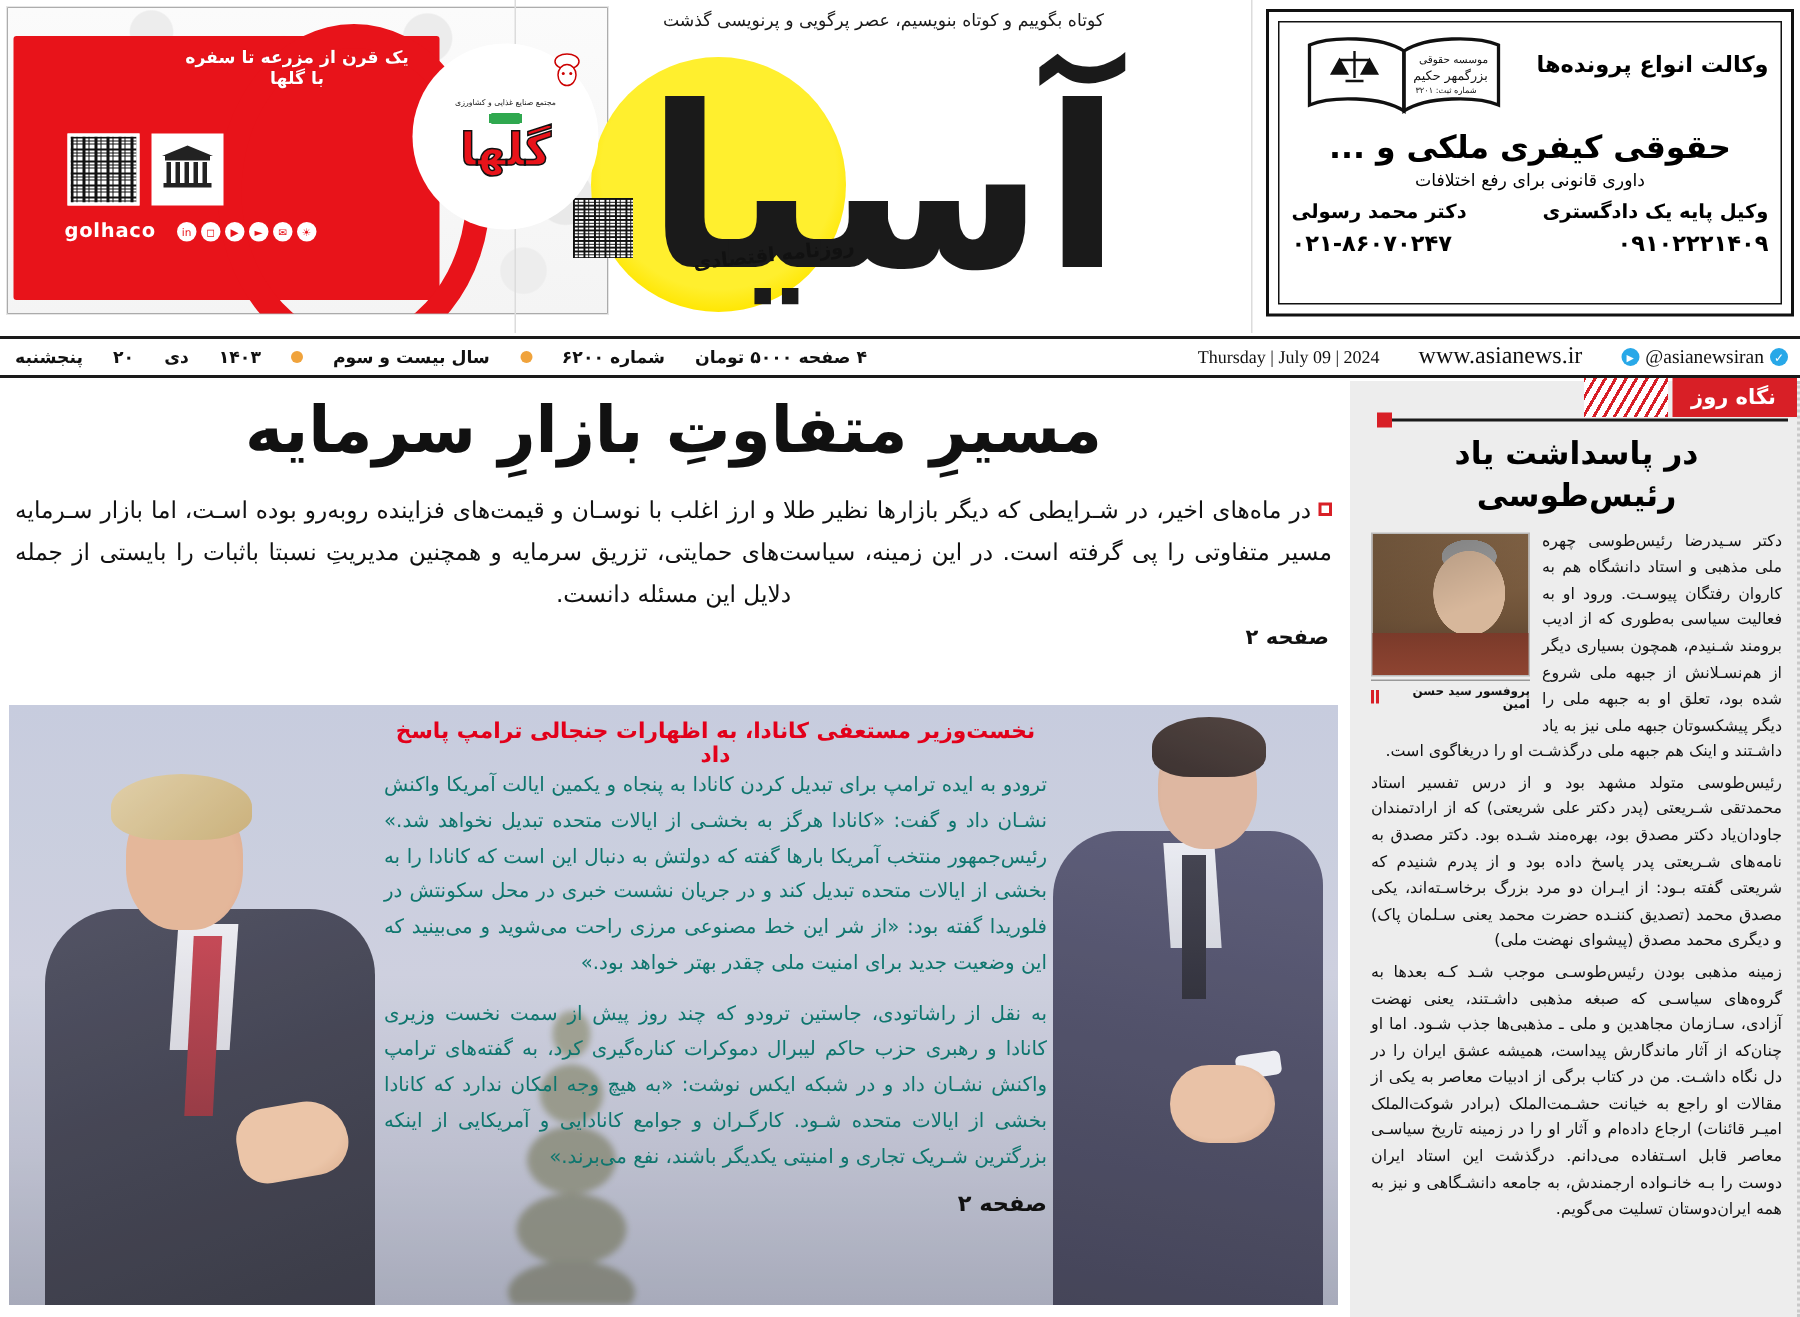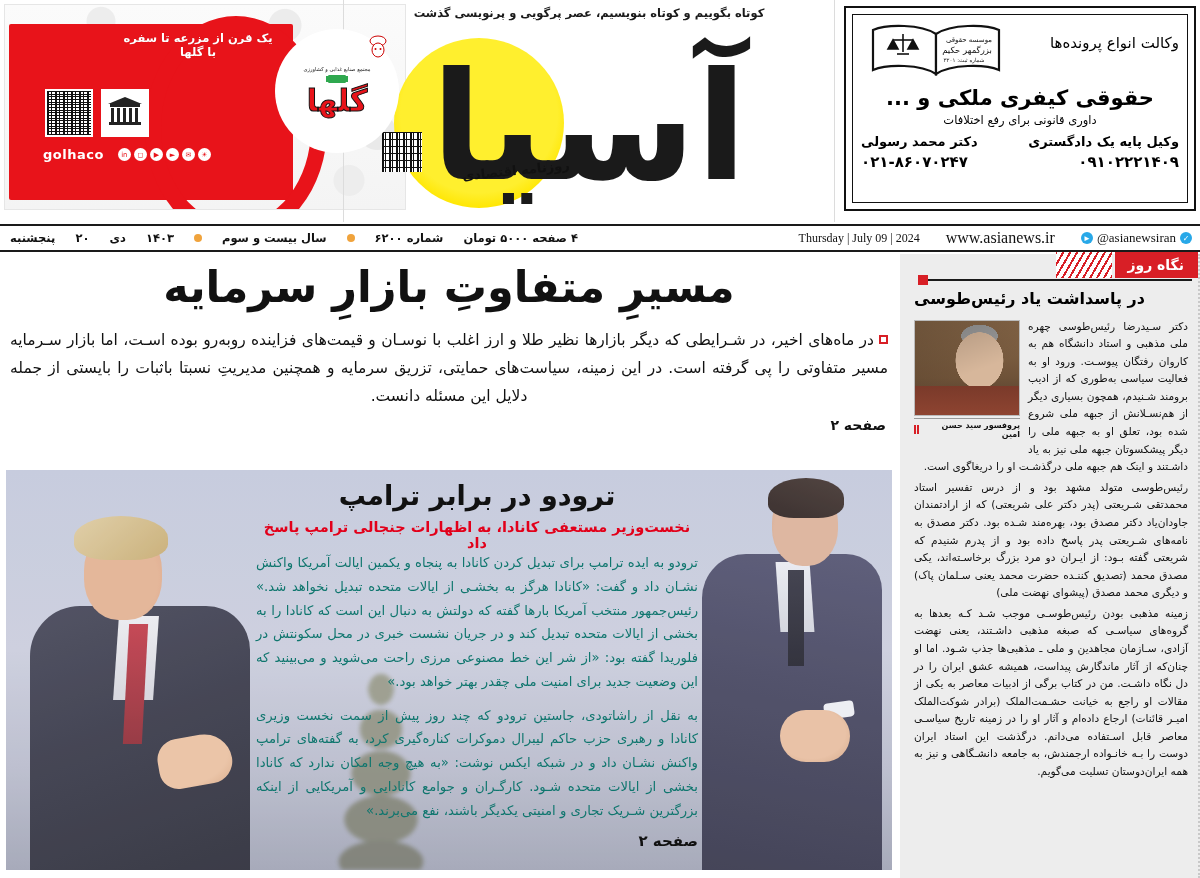--- a/index.html
+++ b/index.html
@@ -89,21 +89,21 @@
   }
   .ad-golha .handle { color: #fff; font-size: 13px; font-weight: bold; margin-right: 11px; letter-spacing: .5px; }
 
   
   .masthead {
     position: absolute; left: 343px; top: 0; width: 492px; height: 222px;
     border-left: 1px solid #dcdcdc; border-right: 1px solid #dcdcdc;
   }
   .masthead .slogan {
     position: absolute; top: 6px; left: 0; right: 0; text-align: center;
-    font-size: 11.5px; color: #1a1a1a; font-weight: bold;
+    font-size: 11.5px; color: #1a1a1a; font-weight: normal;
   }
   .masthead .sun {
     position: absolute; left: 50px; top: 38px; width: 170px; height: 170px;
     border-radius: 50%;
     background: radial-gradient(circle at 50% 45%, #ffef2e 0 62%, #ffe600 75%, #fff23a 100%);
   }
   .masthead .logo-word {
     position: absolute; left: 0; right: 0; top: 34px; text-align: center;
     font-family: "DejaVu Sans", sans-serif;
     font-size: 150px; font-weight: bold; color: #1a1a1a; line-height: 1.25;
@@ -124,21 +124,21 @@
   }
 
   
   .ad-legal {
     position: absolute; right: 4px; top: 6px; width: 352px; height: 205px;
     border: 2px solid #111; background: #fff; padding: 6px;
   }
   .ad-legal .inner { border: 1px solid #111; width: 100%; height: 100%; position: relative; padding: 5px 8px; }
   .ad-legal .row1 { display: flex; align-items: flex-start; justify-content: space-between; }
   .ad-legal .book { width: 150px; height: 60px; position: relative; }
-  .ad-legal .l1 { font-size: 15px; font-weight: normal; margin-top: 14px; }
+  .ad-legal .l1 { font-size: 15px; font-weight: bold; margin-top: 14px; }
   .ad-legal .l2 { font-size: 21px; font-weight: bold; text-align: center; margin-top: 6px; }
   .ad-legal .l3 { font-size: 11.5px; text-align: center; margin-top: 3px; }
   .ad-legal .l4 { display: flex; justify-content: space-between; font-size: 13px; font-weight: bold; margin-top: 7px; }
   .ad-legal .l5 { display: flex; justify-content: space-between; font-size: 15px; font-weight: bold; margin-top: 4px; letter-spacing: 1px; }
 
   
   .infobar {
     position: absolute; top: 224px; left: 0; width: 1200px; height: 28px;
     border-top: 2px solid #1a1a1a; border-bottom: 2px solid #1a1a1a;
     display: flex; align-items: center; font-size: 11.5px; color: #111;
@@ -168,21 +168,21 @@
     position: absolute; right: 86px; top: -2px; width: 56px; height: 26px; z-index: 3;
     background: repeating-linear-gradient(-60deg, #d81f26 0 2px, #fff 2px 6px);
   }
   .sidebar .rule {
     position: absolute; right: 6px; left: 28px; top: 25px; height: 2px; background: #1a1a1a;
   }
   .sidebar .rule::before {
     content: ""; position: absolute; left: -10px; top: -4px; width: 10px; height: 10px; background: #d81f26;
   }
   .sidebar .sb-body { position: absolute; inset: 34px 10px 4px 14px; }
-  .sb-title { font-size: 16px; font-weight: bold; text-align: left; line-height: 1.35; margin-bottom: 8px; }
+  .sb-title { font-size: 21px; font-weight: bold; text-align: center; line-height: 1.35; margin-bottom: 8px; }
   .sb-figure {
     float: left; width: 106px; margin: 2px 8px 4px 0;
   }
   .sb-photo {
     width: 106px; height: 96px; border: 1px solid #bbb;
     background:
       linear-gradient(160deg, rgba(0,0,0,.22), rgba(0,0,0,0) 55%),
       radial-gradient(ellipse 34px 40px at 62% 42%, #d7b79b 0 70%, transparent 71%),
       radial-gradient(ellipse 26px 16px at 62% 16%, #9c9c9c 0 70%, transparent 71%),
       linear-gradient(#8b6a4a, #6e5238 60%, #4d392a);
@@ -477,21 +477,20 @@
             <div class="shirt"></div>
             <div class="tie"></div>
             <div class="head"></div>
             <div class="hair"></div>
             <div class="cuff"></div>
             <div class="hands"></div>
           </div>
           <div class="veil"></div>
         </div>
         <div class="txtcol">
-          <h2 class="t-head">ترودو در برابر ترامپ</h2>
           <div class="t-sub">نخست‌وزیر مستعفی کانادا، به اظهارات جنجالی ترامپ پاسخ داد</div>
           <div class="t-body">
             <p>ترودو به ایده ترامپ برای تبدیل کردن کانادا به پنجاه و یکمین ایالت آمریکا واکنش نشـان داد و گفت: «کانادا هرگز به بخشـی از ایالات متحده تبدیل نخواهد شد.» رئیس‌جمهور منتخب آمریکا بارها گفته که دولتش به دنبال این است که کانادا را به بخشی از ایالات متحده تبدیل کند و در جریان نشست خبری در محل سکونتش در فلوریدا گفته بود: «از شر این خط مصنوعی مرزی راحت می‌شوید و می‌بینید که این وضعیت جدید برای امنیت ملی چقدر بهتر خواهد بود.»</p>
             <p>به نقل از راشاتودی، جاستین ترودو که چند روز پیش از سمت نخست وزیری کانادا و رهبری حزب حاکم لیبرال دموکرات کناره‌گیری کرد، به گفته‌های ترامپ واکنش نشـان داد و در شبکه ایکس نوشت: «به هیچ وجه امکان ندارد که کانادا بخشی از ایالات متحده شـود. کارگـران و جوامع کانادایی و آمریکایی از اینکه بزرگترین شـریک تجاری و امنیتی یکدیگر باشند، نفع می‌برند.»</p>
           </div>
           <div class="t-page">صفحه ۲</div>
         </div>
       </section>
 
     </main>

